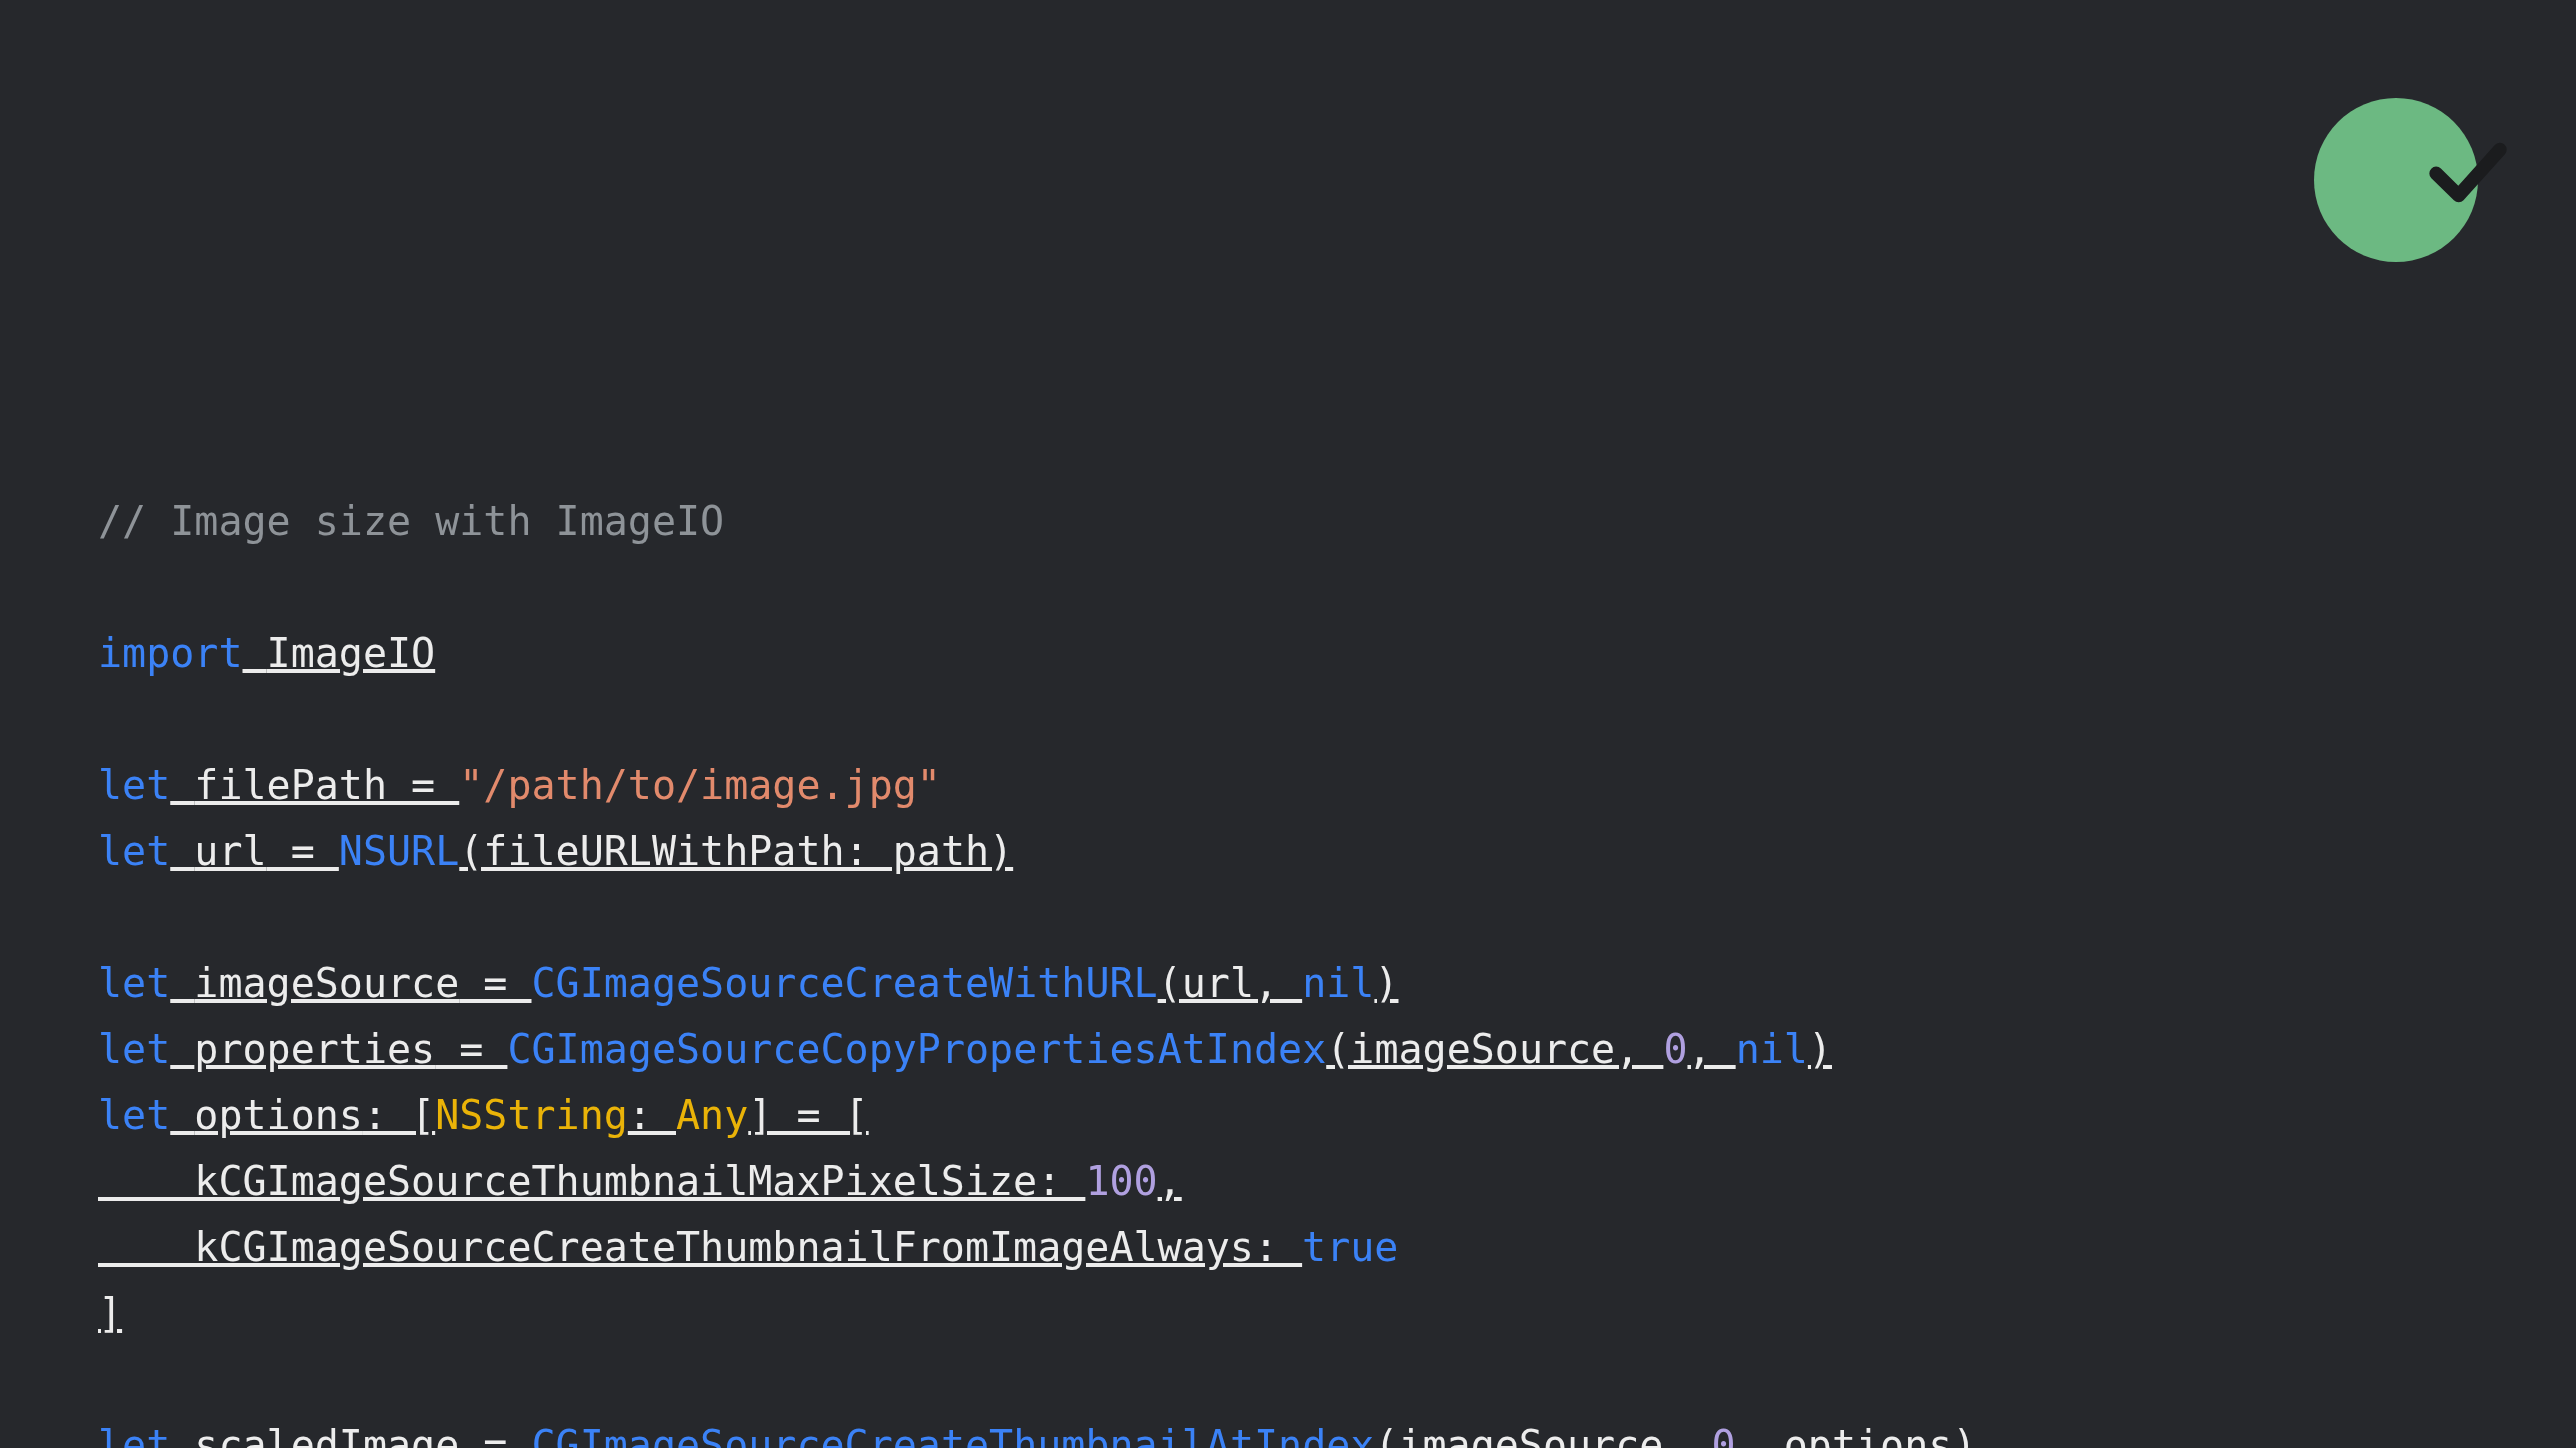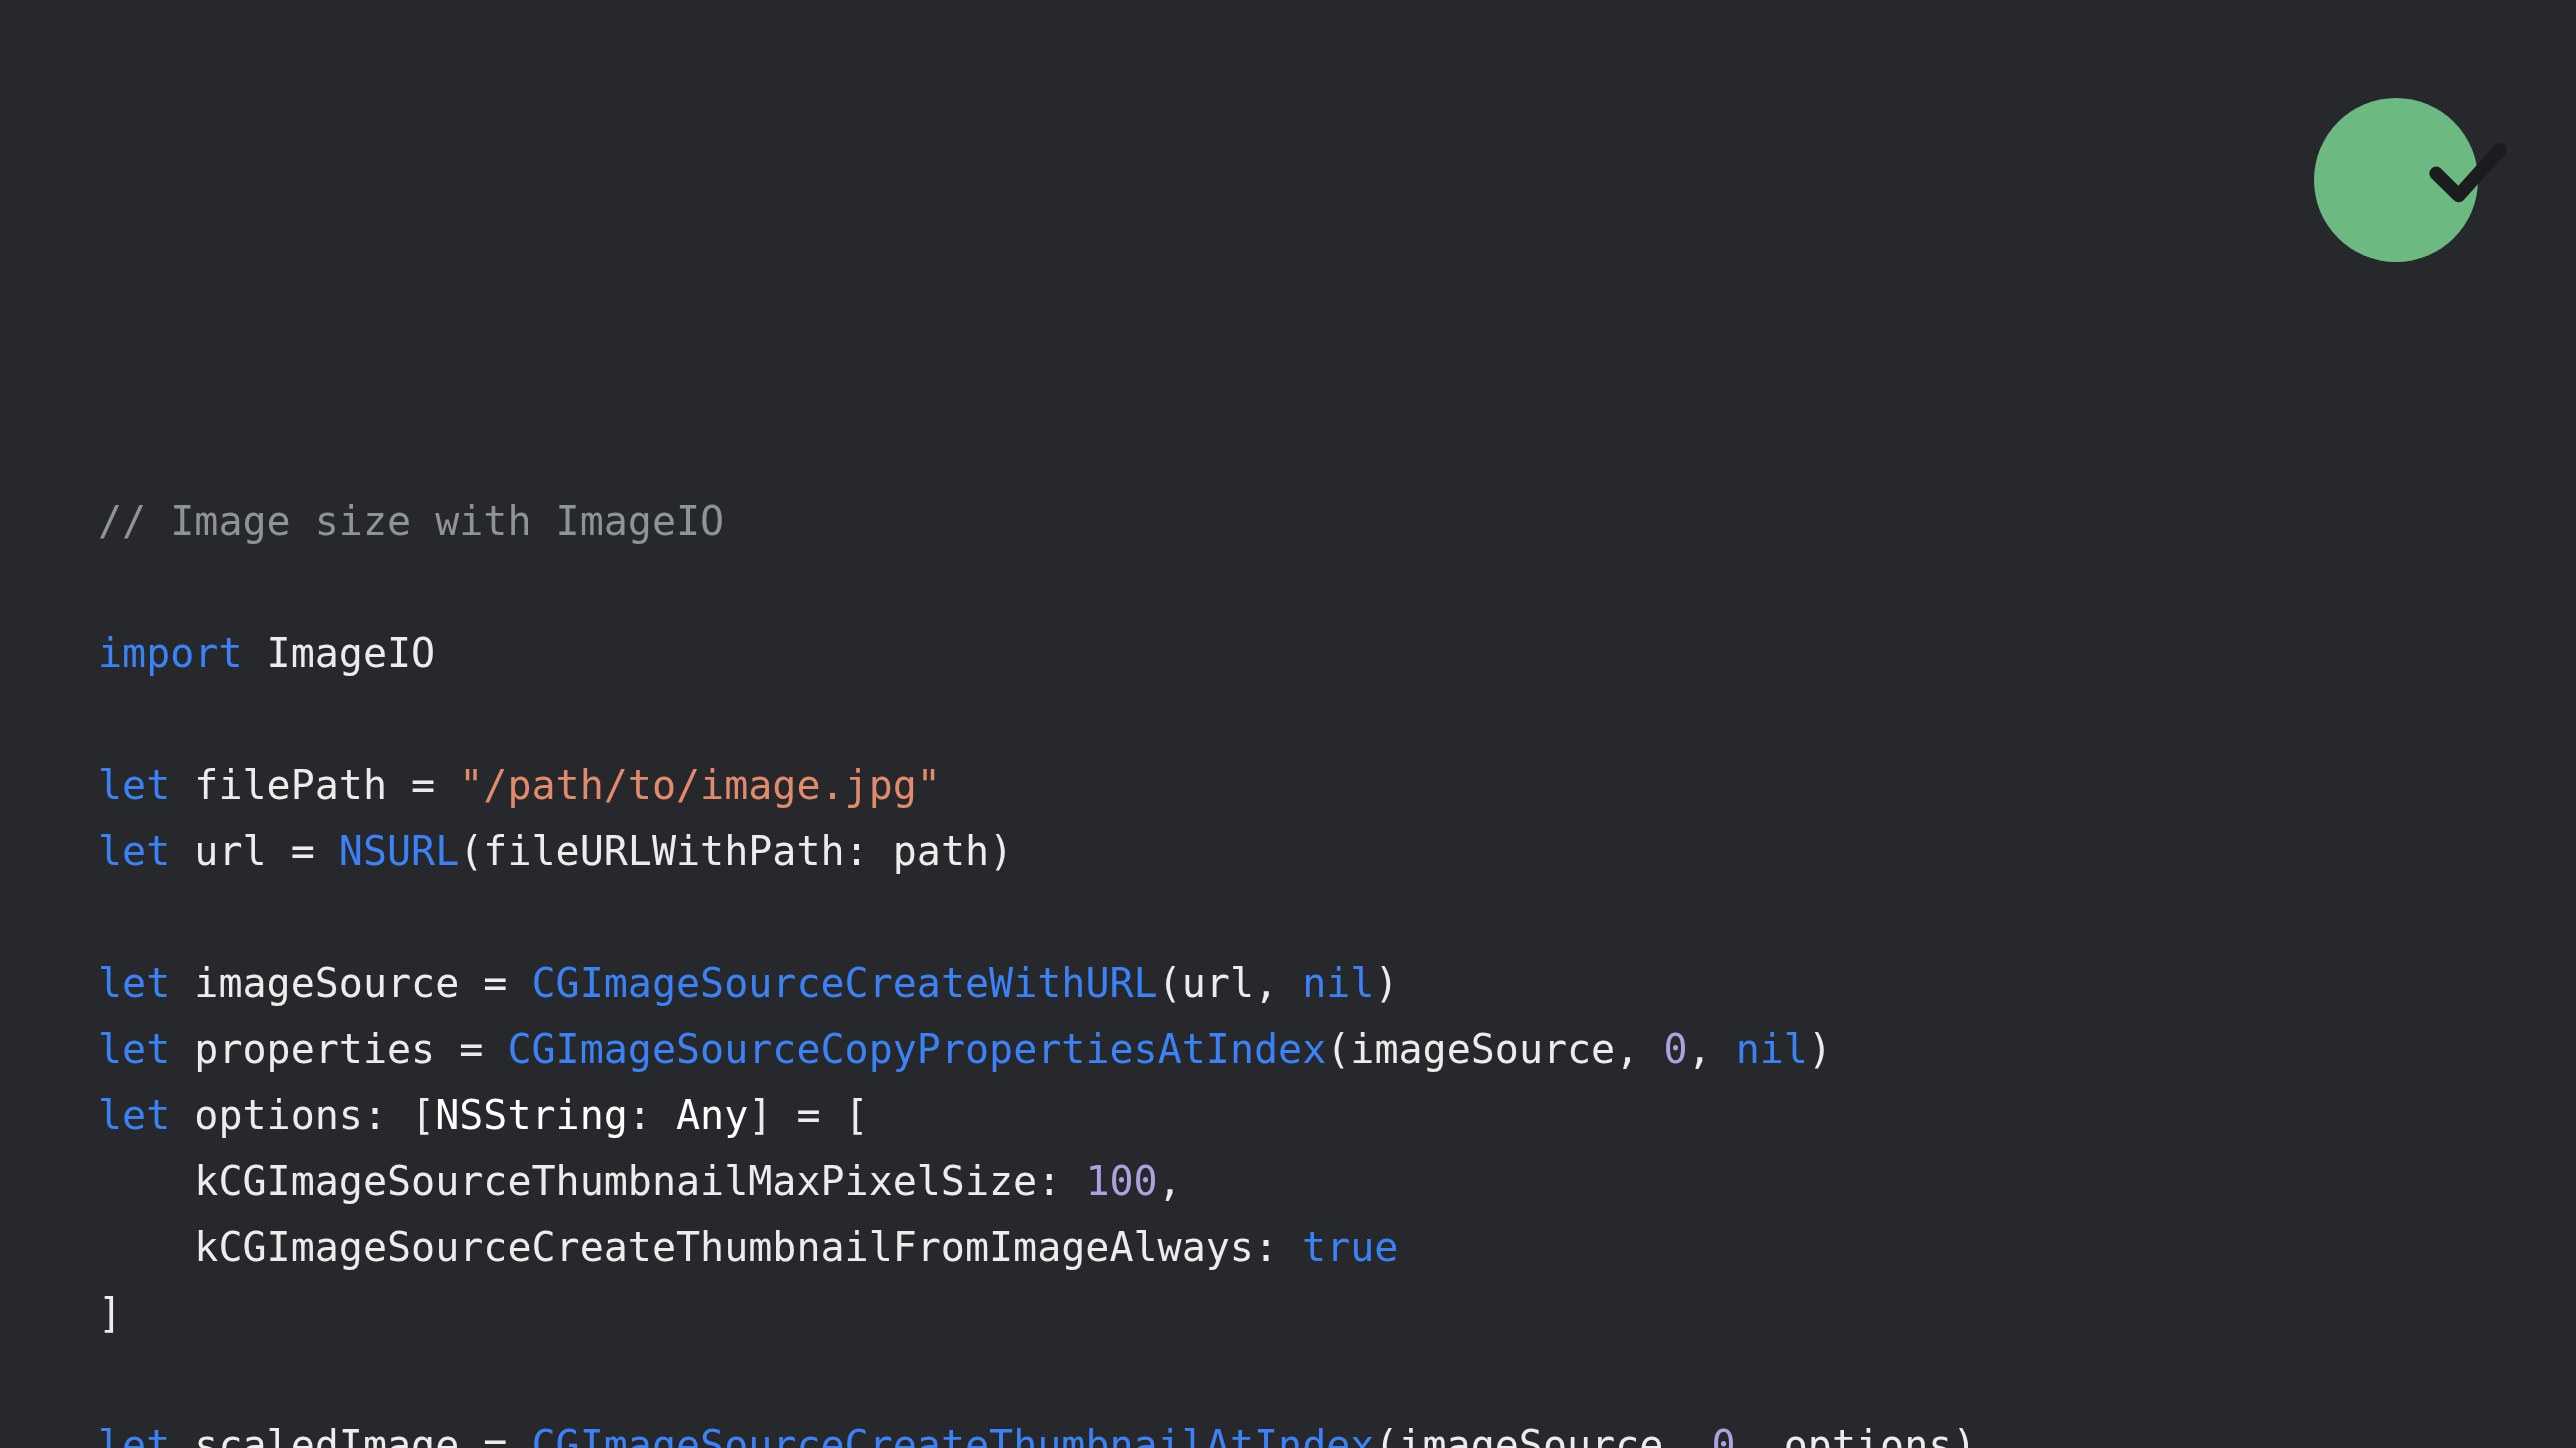--- a/index.html
+++ b/index.html
@@ -31,24 +31,24 @@
     display: flex;
     align-items: center;
     justify-content: center;
   }
   .badge svg { width: 102px; height: 102px; }
 
   
   .c-comment { color: #8e9398; }
   .c-kw      { color: #3b82f6; text-align: center; }  
   .c-fn      { color: #3b82f6; margin-top: 24px; }  
-  .c-type    { color: #ffffff; margin-top: 17px; }  
+  .c-type    { color: #eab308; margin-top: 17px; }  
   .c-str     { color: #e28a6c; }  
   .c-num     { color: #b0a0e0; }  
-  .c-plain   { color: #ececec; }  
+  .c-plain   { color: #ececec; text-decoration: underline; }  
 
   .line { display: block; height: 66px; }
 </style>
 </head>
 <body>
 
 <div class="slide">
 
   <div class="badge">
     <span>

